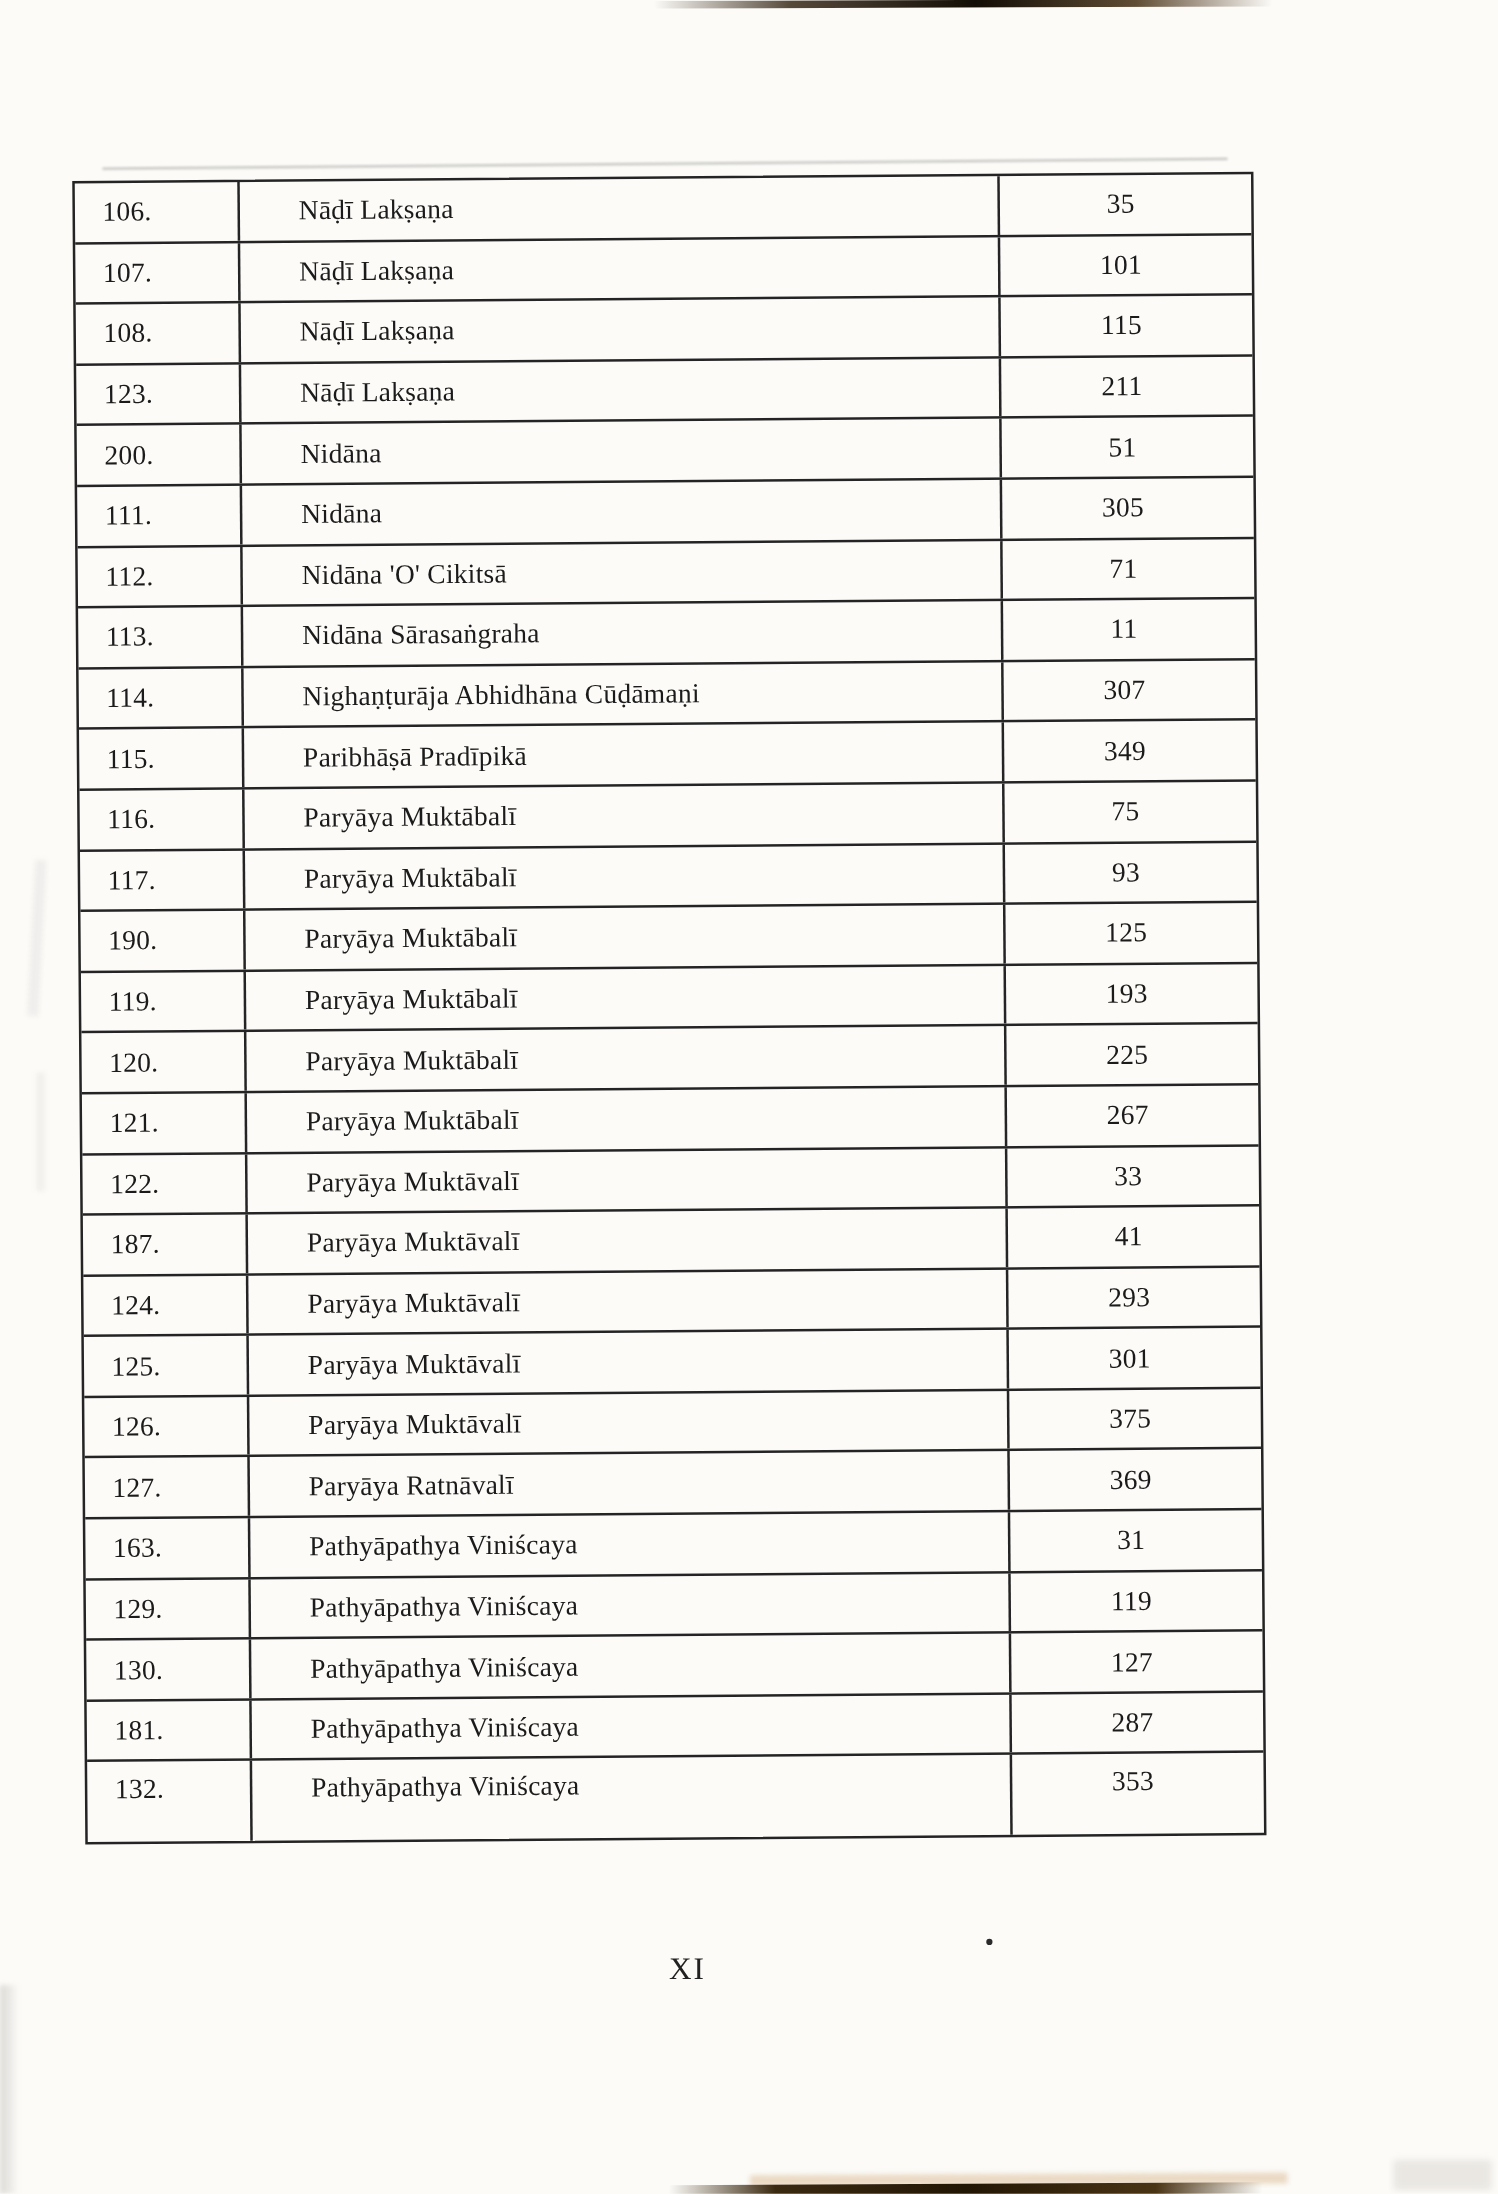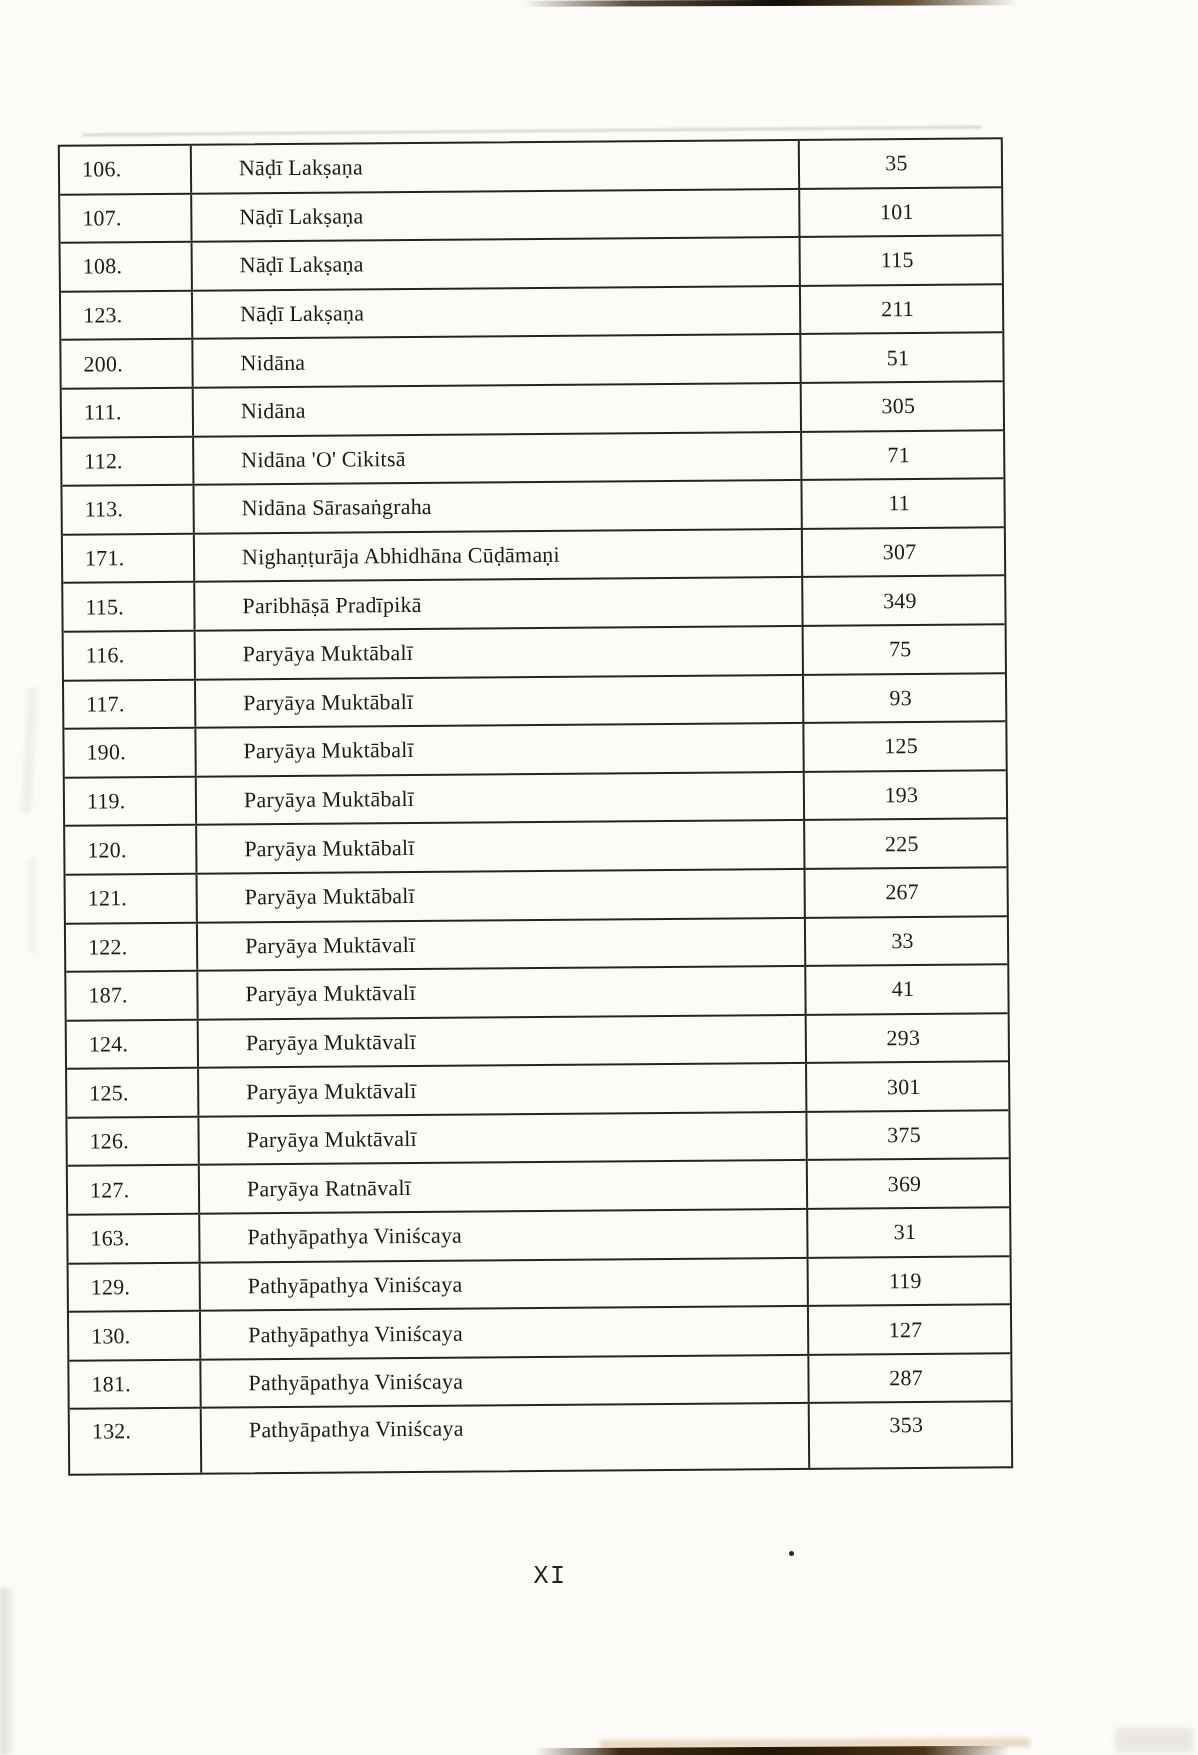--- a/index.html
+++ b/index.html
@@ -62,21 +62,20 @@
 
   
   .footer-page{
     position:absolute;
     left:520px; top:1562px;
     width:60px;
     text-align:center;
     font-size:25px;
     letter-spacing:1.5px;
     color:#222;
-    font-family:Liberation Mono, monospace;
   }
   .ink-dot{
     position:absolute;
     left:789px; top:1551px;
     width:5px;height:5px;
     border-radius:50%;
     background:#2a2a2a;
   }
 
   
@@ -195,21 +194,21 @@
     <div class="cell cell-page">71</div>
   </div>
 
   <div class="t-row">
     <div class="cell cell-no">113.</div>
     <div class="cell cell-title">Nidāna Sārasaṅgraha</div>
     <div class="cell cell-page">11</div>
   </div>
 
   <div class="t-row">
-    <div class="cell cell-no">171.</div>
+    <div class="cell cell-no">114.</div>
     <div class="cell cell-title">Nighaṇṭurāja Abhidhāna Cūḍāmaṇi</div>
     <div class="cell cell-page">307</div>
   </div>
 
   <div class="t-row">
     <div class="cell cell-no">115.</div>
     <div class="cell cell-title">Paribhāṣā Pradīpikā</div>
     <div class="cell cell-page">349</div>
   </div>
 

